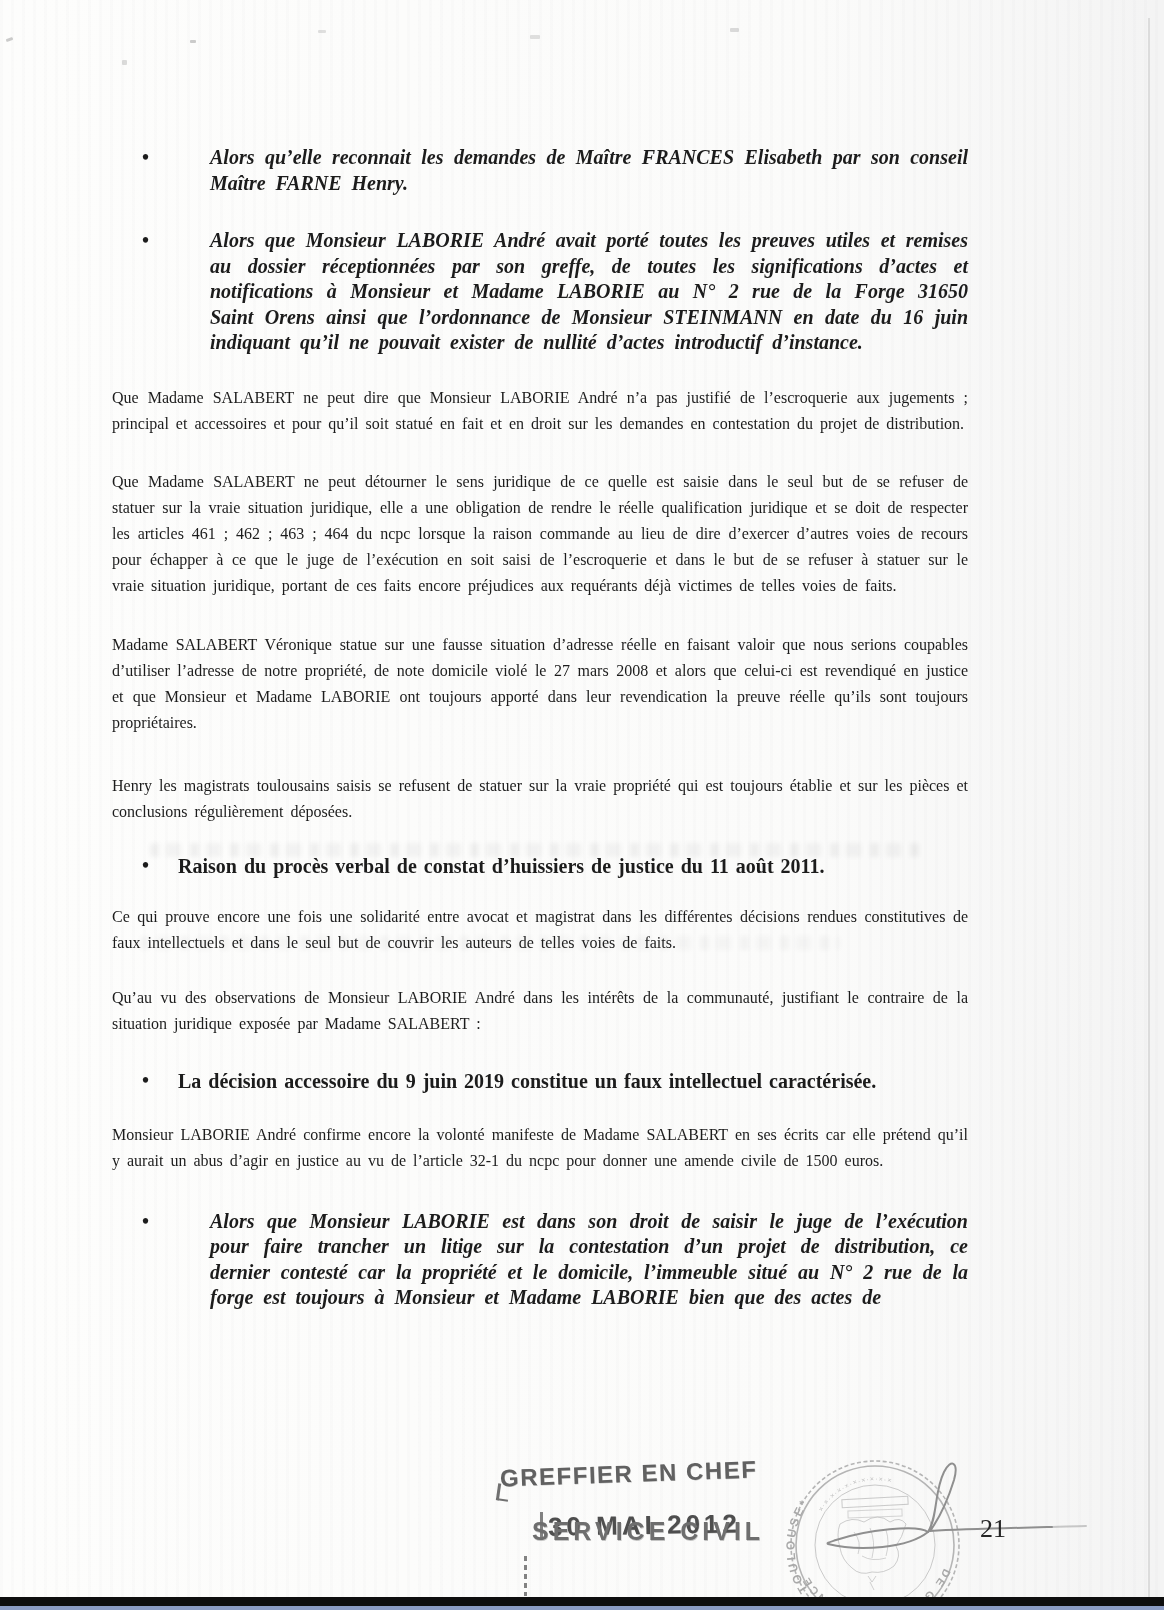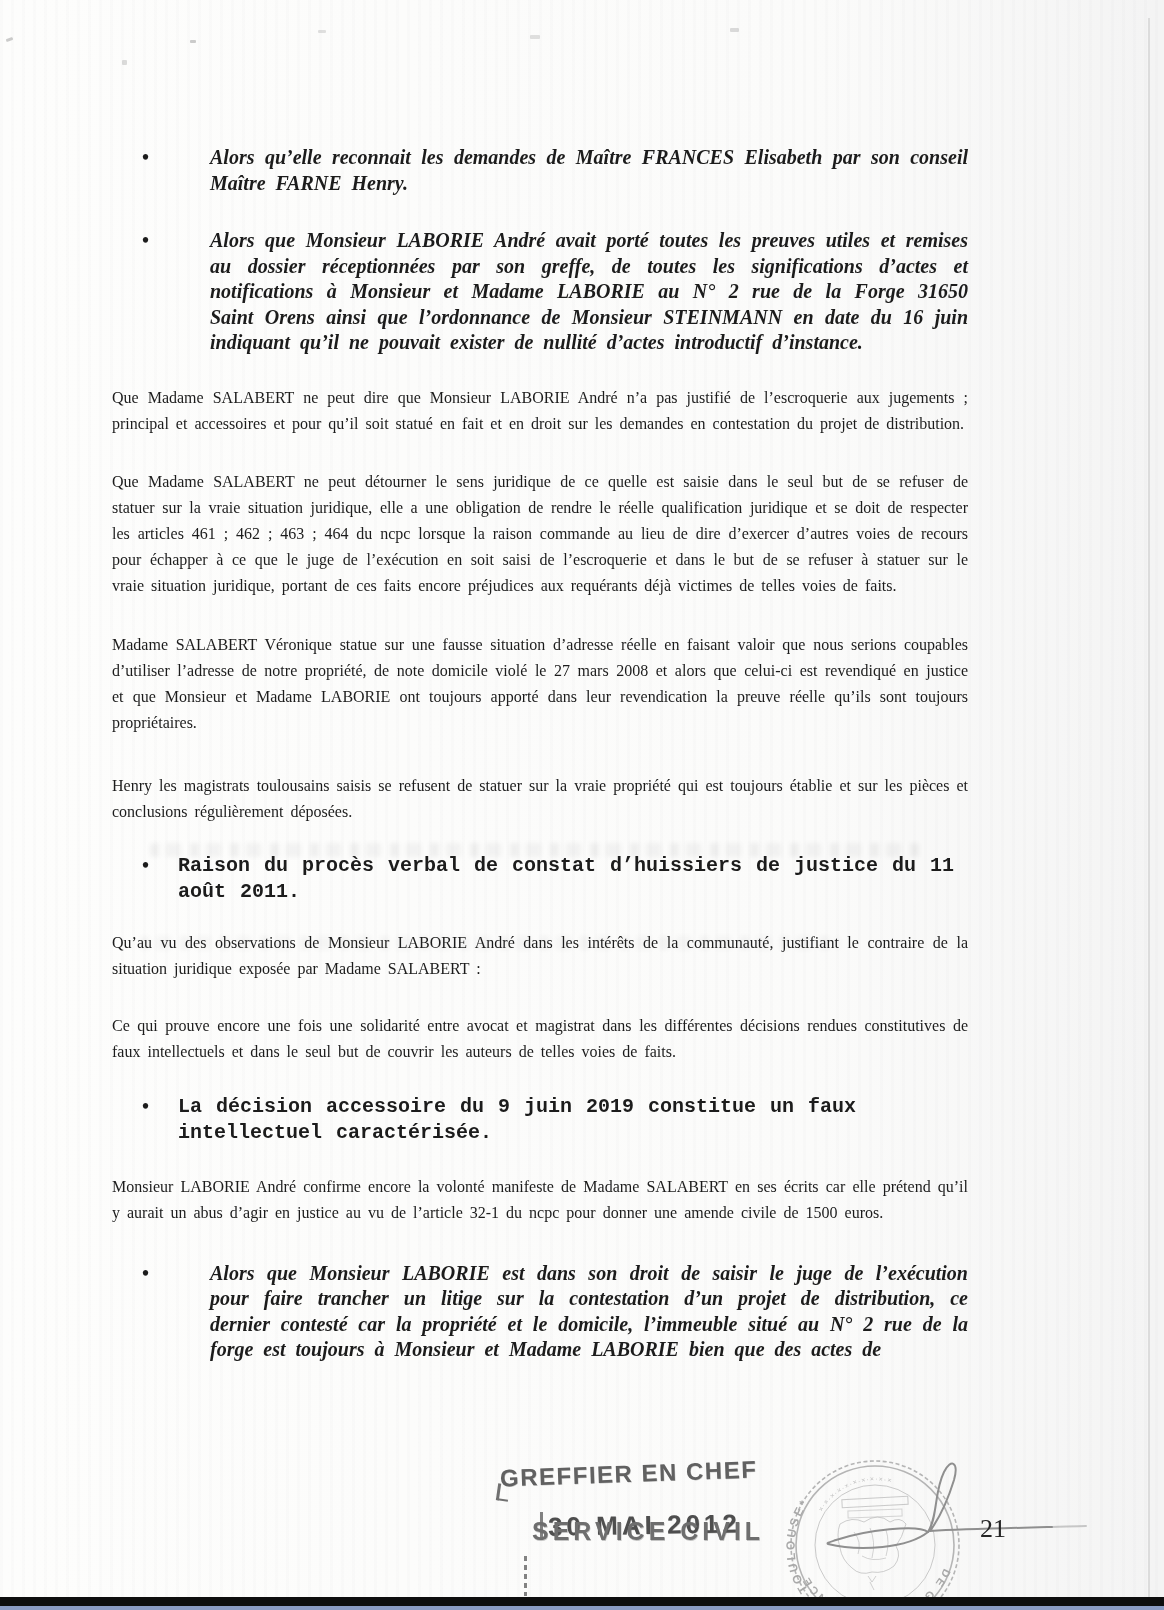--- a/index.html
+++ b/index.html
@@ -23,21 +23,21 @@
   .bullet-marker{
     position:absolute; left:30px; top:0; font-size:20px; line-height:25px;
     font-weight:bold;
   }
   .bullet-italic .bullet-text{
     display:block; font-style:italic; font-weight:bold;
     font-size:20px; line-height:25.5px; text-align:justify; word-spacing:5px;margin-left:32px;
   }
   .bullet-bold .bullet-text{
     display:block; font-weight:bold; font-size:20px; line-height:26px;
-    text-align:left; word-spacing:2px;font-family:Liberation Mono, monospace;
+    text-align:left; word-spacing:2px;
   }
   .mb32{margin-bottom:32px;} .mb29{margin-bottom:29px;} .mb33{margin-bottom:33px;}
   .mb37{margin-bottom:37px;} .mb28{margin-bottom:28px;} .mb25{margin-bottom:25px;}
   .mb31{margin-bottom:31px;} .mb35{margin-bottom:35px;} .mb0{margin-bottom:0;}
 
   
   .smudge{
     position:absolute; height:14px; border-radius:4px;
     background:repeating-linear-gradient(90deg,
       rgba(90,90,95,0.35) 0 9px, rgba(0,0,0,0) 9px 16px,
@@ -135,23 +135,23 @@
 
   <p class="para mb37">Madame SALABERT Véronique statue sur une fausse situation d’adresse réelle en faisant valoir que nous serions coupables d’utiliser l’adresse de notre propriété, de note domicile violé le 27 mars 2008 et alors que celui-ci est revendiqué en justice et que Monsieur et Madame LABORIE ont toujours apporté dans leur revendication la preuve réelle qu’ils sont toujours propriétaires.</p>
 
   <p class="para mb28">Henry les magistrats toulousains saisis se refusent de statuer sur la vraie propriété qui est toujours établie et sur les pièces et conclusions régulièrement déposées.</p>
 
   <div class="bullet-row bullet-bold mb25">
     <span class="bullet-marker">•</span>
     <span class="bullet-text">Raison du procès verbal de constat d’huissiers de justice du 11 août 2011.</span>
   </div>
 
+  <p class="para mb29">Ce qui prouve encore une fois une solidarité entre avocat et magistrat dans les différentes décisions rendues constitutives de faux intellectuels et dans le seul but de couvrir les auteurs de telles voies de faits.</p>
+
   <p class="para mb31">Qu’au vu des observations de Monsieur LABORIE André dans les intérêts de la communauté, justifiant le contraire de la situation juridique exposée par Madame SALABERT :</p>
-
-  <p class="para mb29">Ce qui prouve encore une fois une solidarité entre avocat et magistrat dans les différentes décisions rendues constitutives de faux intellectuels et dans le seul but de couvrir les auteurs de telles voies de faits.</p>
 
   <div class="bullet-row bullet-bold mb28">
     <span class="bullet-marker">•</span>
     <span class="bullet-text">La décision accessoire du 9 juin 2019 constitue un faux intellectuel caractérisée.</span>
   </div>
 
   <p class="para mb35">Monsieur LABORIE André confirme encore la volonté manifeste de Madame SALABERT en ses écrits car elle prétend qu’il y aurait un abus d’agir en justice au vu de l’article 32-1 du ncpc pour donner une amende civile de 1500 euros.</p>
 
   <div class="bullet-row bullet-italic mb0">
     <span class="bullet-marker">•</span>

